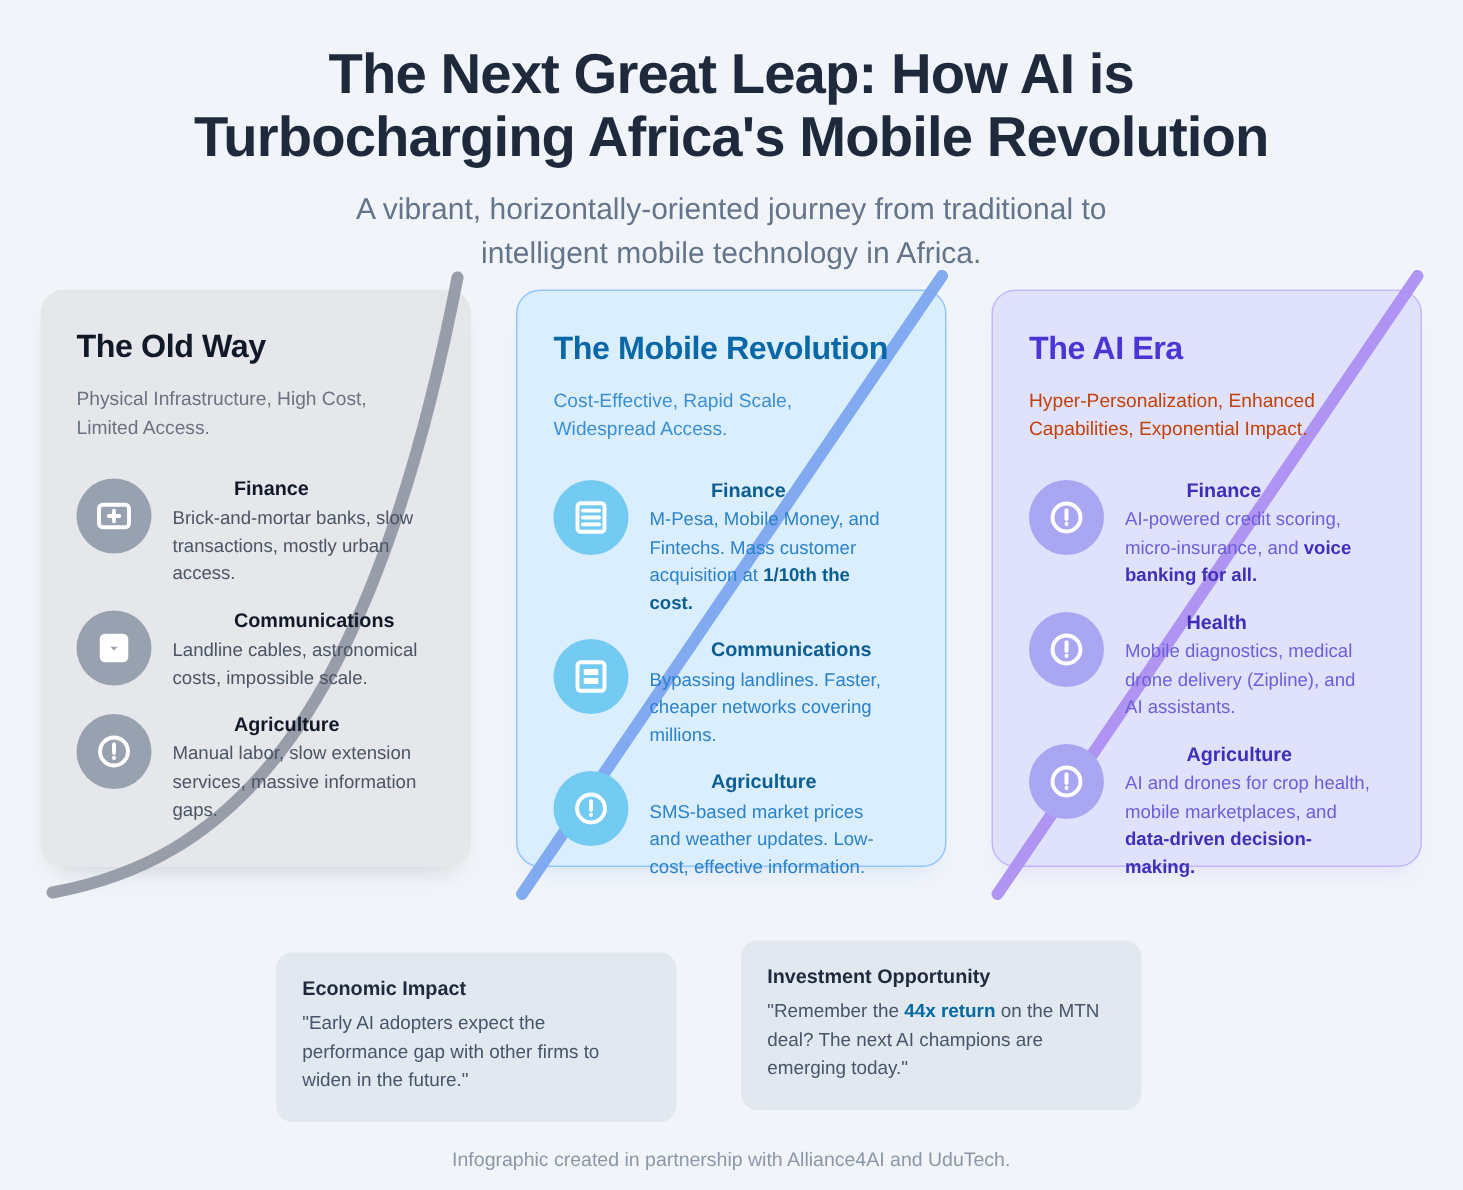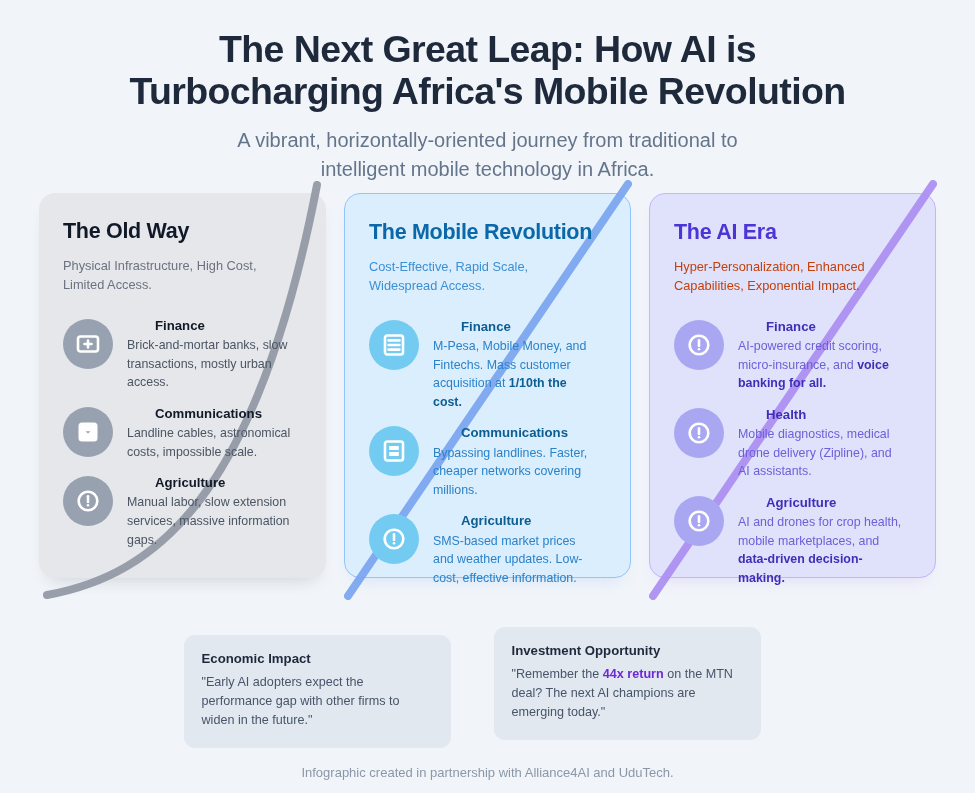--- a/index.html
+++ b/index.html
@@ -46,21 +46,21 @@
   }
 
   
   .cards {
     position: absolute;
     left: 0;
     top: 193px;
     width: 975px;
     display: flex;
     justify-content: center;
-    gap: 18px;
+    gap: 30px;
   }
   .card {
     position: relative;
     width: 287px;
     height: 385px;
     border-radius: 16px;
     box-sizing: border-box;
     padding: 26px 24px 0 24px;
     overflow: visible;
   }
@@ -130,21 +130,21 @@
   }
   .card.old .item-icon { background: #98a1af; }
   .card.mobile .item-icon { background: #74cbf2; }
   .card.ai .item-icon { background: #a9a7f2; }
 
   .item-text { padding-top: 0px; }
   .item-label {
     font-size: 13.2px;
     font-weight: bold;
     line-height: 1.3;
-    margin: 0 0 2px 3px;
+    margin: 0 0 2px 16px;
     padding-left: 25px;
   }
   .card.old .item-label { color: #111827; }
   .card.mobile .item-label { color: #0c5d91; }
   .card.ai .item-label { color: #3f2fb8; }
 
   .item-desc {
     font-size: 12.4px;
     line-height: 1.5;
     margin: 0;
@@ -193,21 +193,21 @@
     font-weight: bold;
     color: #1e293b;
     margin: 0 0 7px 0;
   }
   .callout-text {
     font-size: 12.6px;
     line-height: 1.52;
     color: #475569;
     margin: 0;
   }
-  .callout-text b { font-weight: bold; color: #6d28d9; }
+  .callout-text b { font-weight: bold; color: #0369a1; }
 
   
   .footer {
     position: absolute;
     left: 0;
     top: 765px;
     width: 975px;
     text-align: center;
     font-size: 13px;
     color: #8b97a8;

